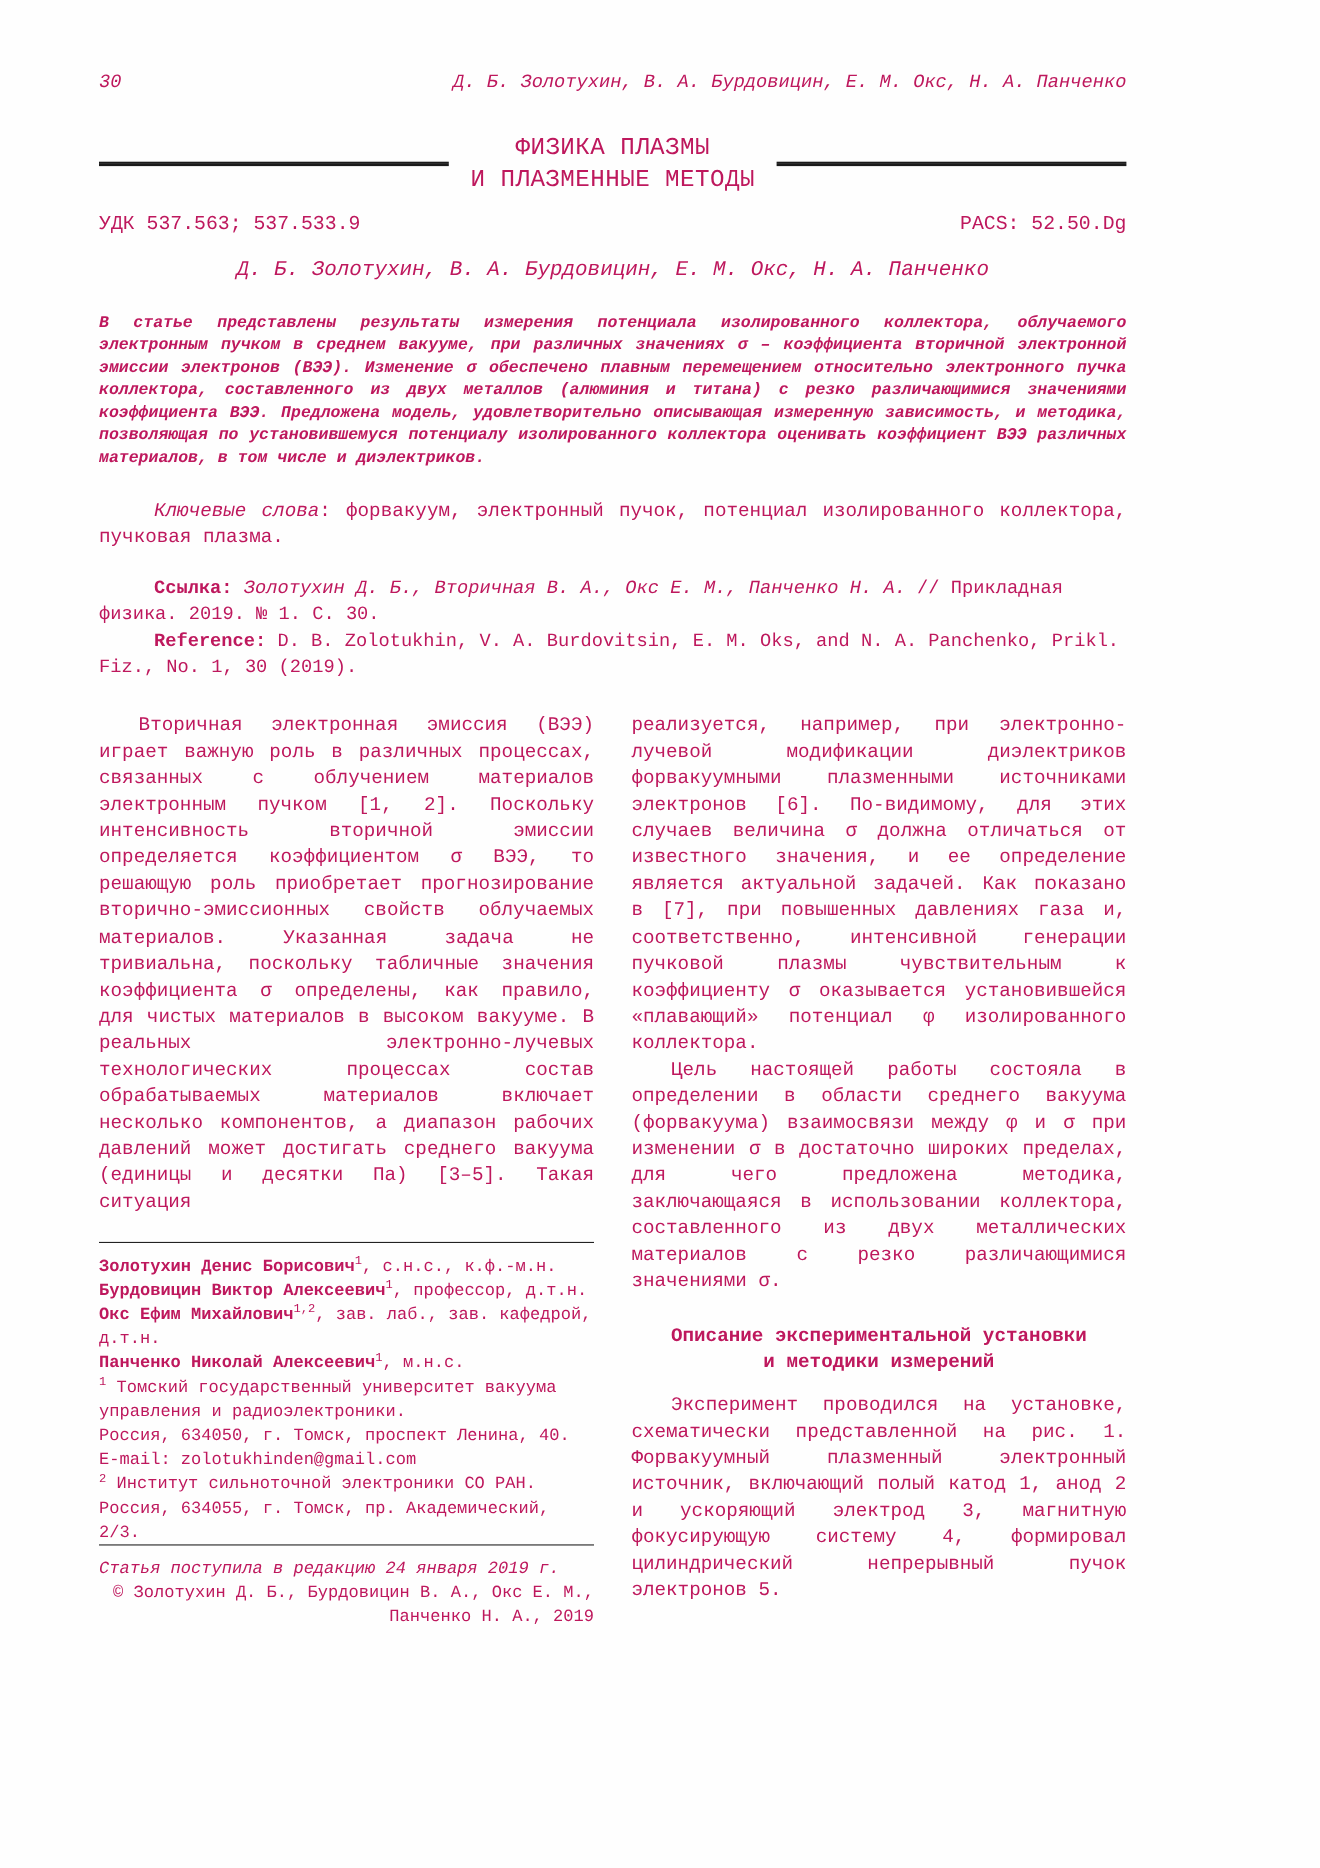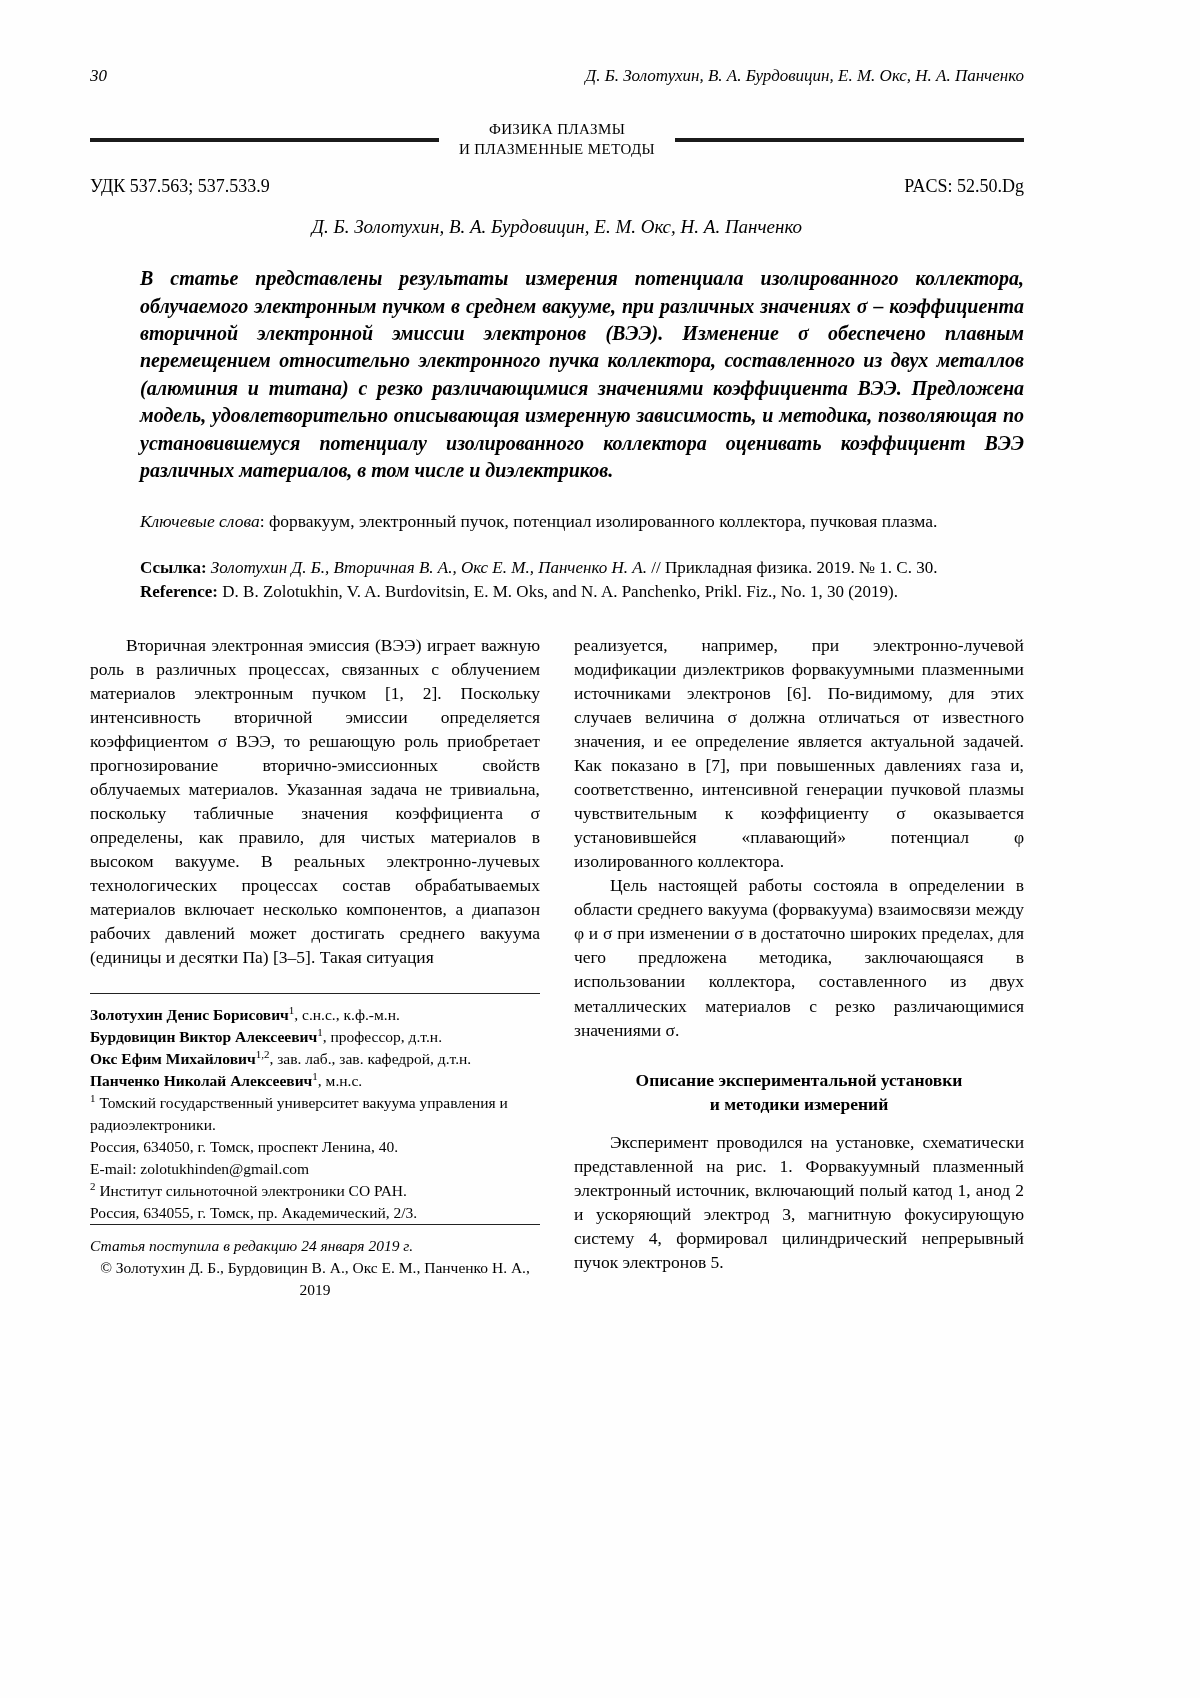--- a/index.html
+++ b/index.html
@@ -3,22 +3,22 @@
 <meta charset="utf-8">
 <style>
   * { margin: 0; padding: 0; box-sizing: border-box; }
   html, body { background: #ffffff; }
   .page {
     position: relative;
     width: 1200px;
     height: 1698px;
     margin: 0 auto;
     background: #fefefe;
-    color: #000000;
-    font-family: Liberation Serif, serif;
+    color: #be185d;
+    font-family: Liberation Mono, monospace;
     padding: 66px 176px 36px 90px;
     overflow: hidden;
   }
   
   .running-head {
     display: flex;
     justify-content: space-between;
     align-items: baseline;
     font-style: italic;
     font-size: 17px;
@@ -32,21 +32,21 @@
     margin-top: 34px;
   }
   .banner .rule {
     flex: 1 1 0;
     height: 4px;
     border-top: 2.5px solid #1b1b1b;
     border-bottom: 2.5px solid #1b1b1b;
   }
   .banner-text {
     text-align: center;
-    font-size: 15px;
+    font-size: 22px;
     line-height: 1.32;
     letter-spacing: 0.4px;
     white-space: nowrap;
   }
   
   .codes {
     display: flex;
     justify-content: space-between;
     font-size: 18px;
     margin-top: 16px;
@@ -64,24 +64,23 @@
   .authors-line {
     margin-top: 17px;
     text-align: center;
     font-style: italic;
     font-size: 19px;
     line-height: 1.3;
   }
   
   .abstract {
     margin-top: 26px;
-    margin-left: 50px;
     font-weight: bold;
     font-style: italic;
-    font-size: 20px;
+    font-size: 15px;
     line-height: 1.37;
     text-align: justify;
   }
   .keywords {
     margin-top: 26px;
     font-size: 17.5px;
     line-height: 1.37;
     text-align: justify;
     text-indent: 50px;
   }
@@ -130,21 +129,21 @@
     padding-top: 10px;
     font-style: italic;
     font-size: 15.5px;
     line-height: 1.42;
     text-align: left;
   }
   .fn-copyright {
     margin-top: 20px;
     font-size: 15.5px;
     line-height: 1.42;
-    text-align: center;
+    text-align: right;
   }
 </style>
 </head>
 <body>
 
 <div class="page">
 
   <header class="running-head">
     <span>30</span>
     <span>Д. Б. Золотухин, В. А. Бурдовицин, Е. М. Окс, Н. А. Панченко</span>

